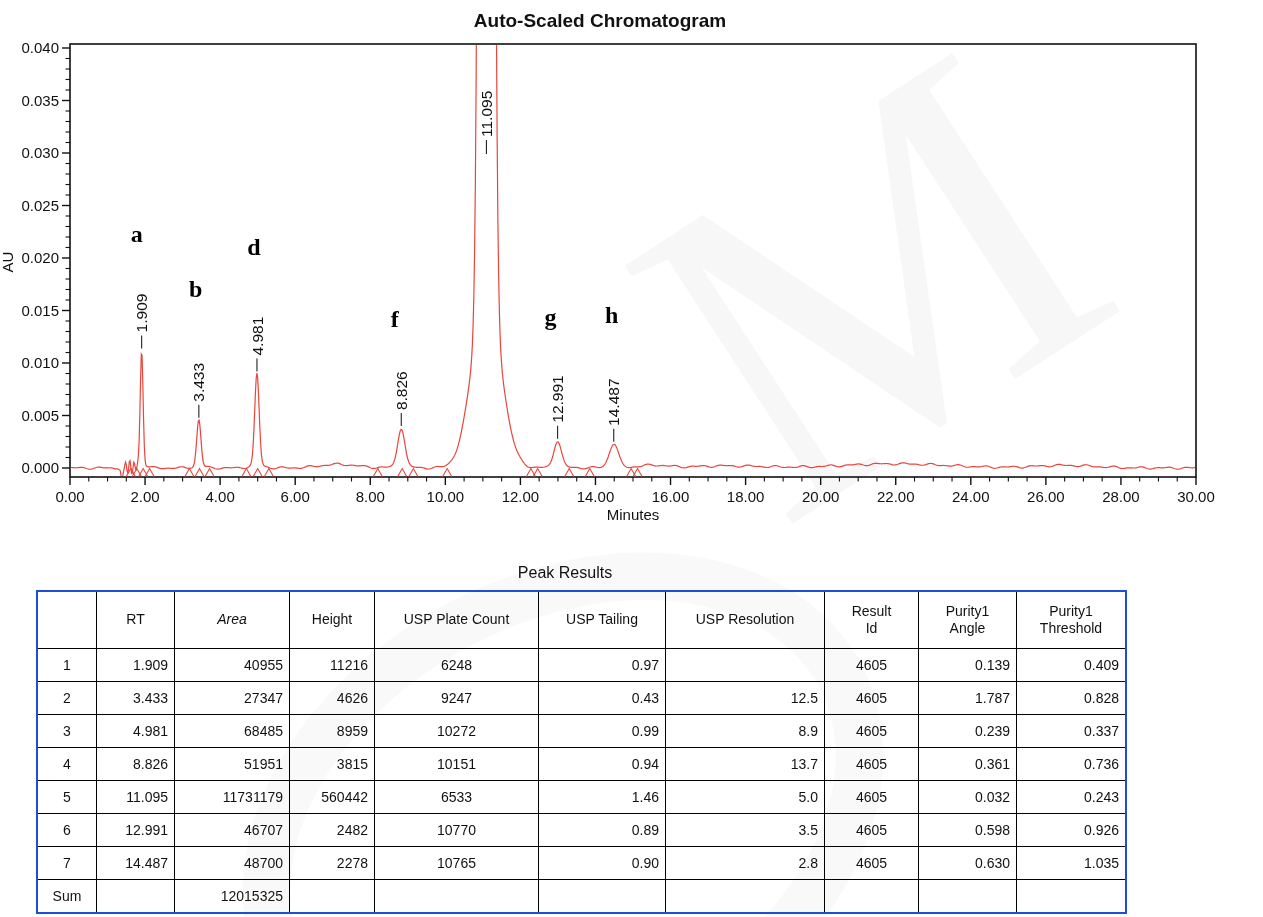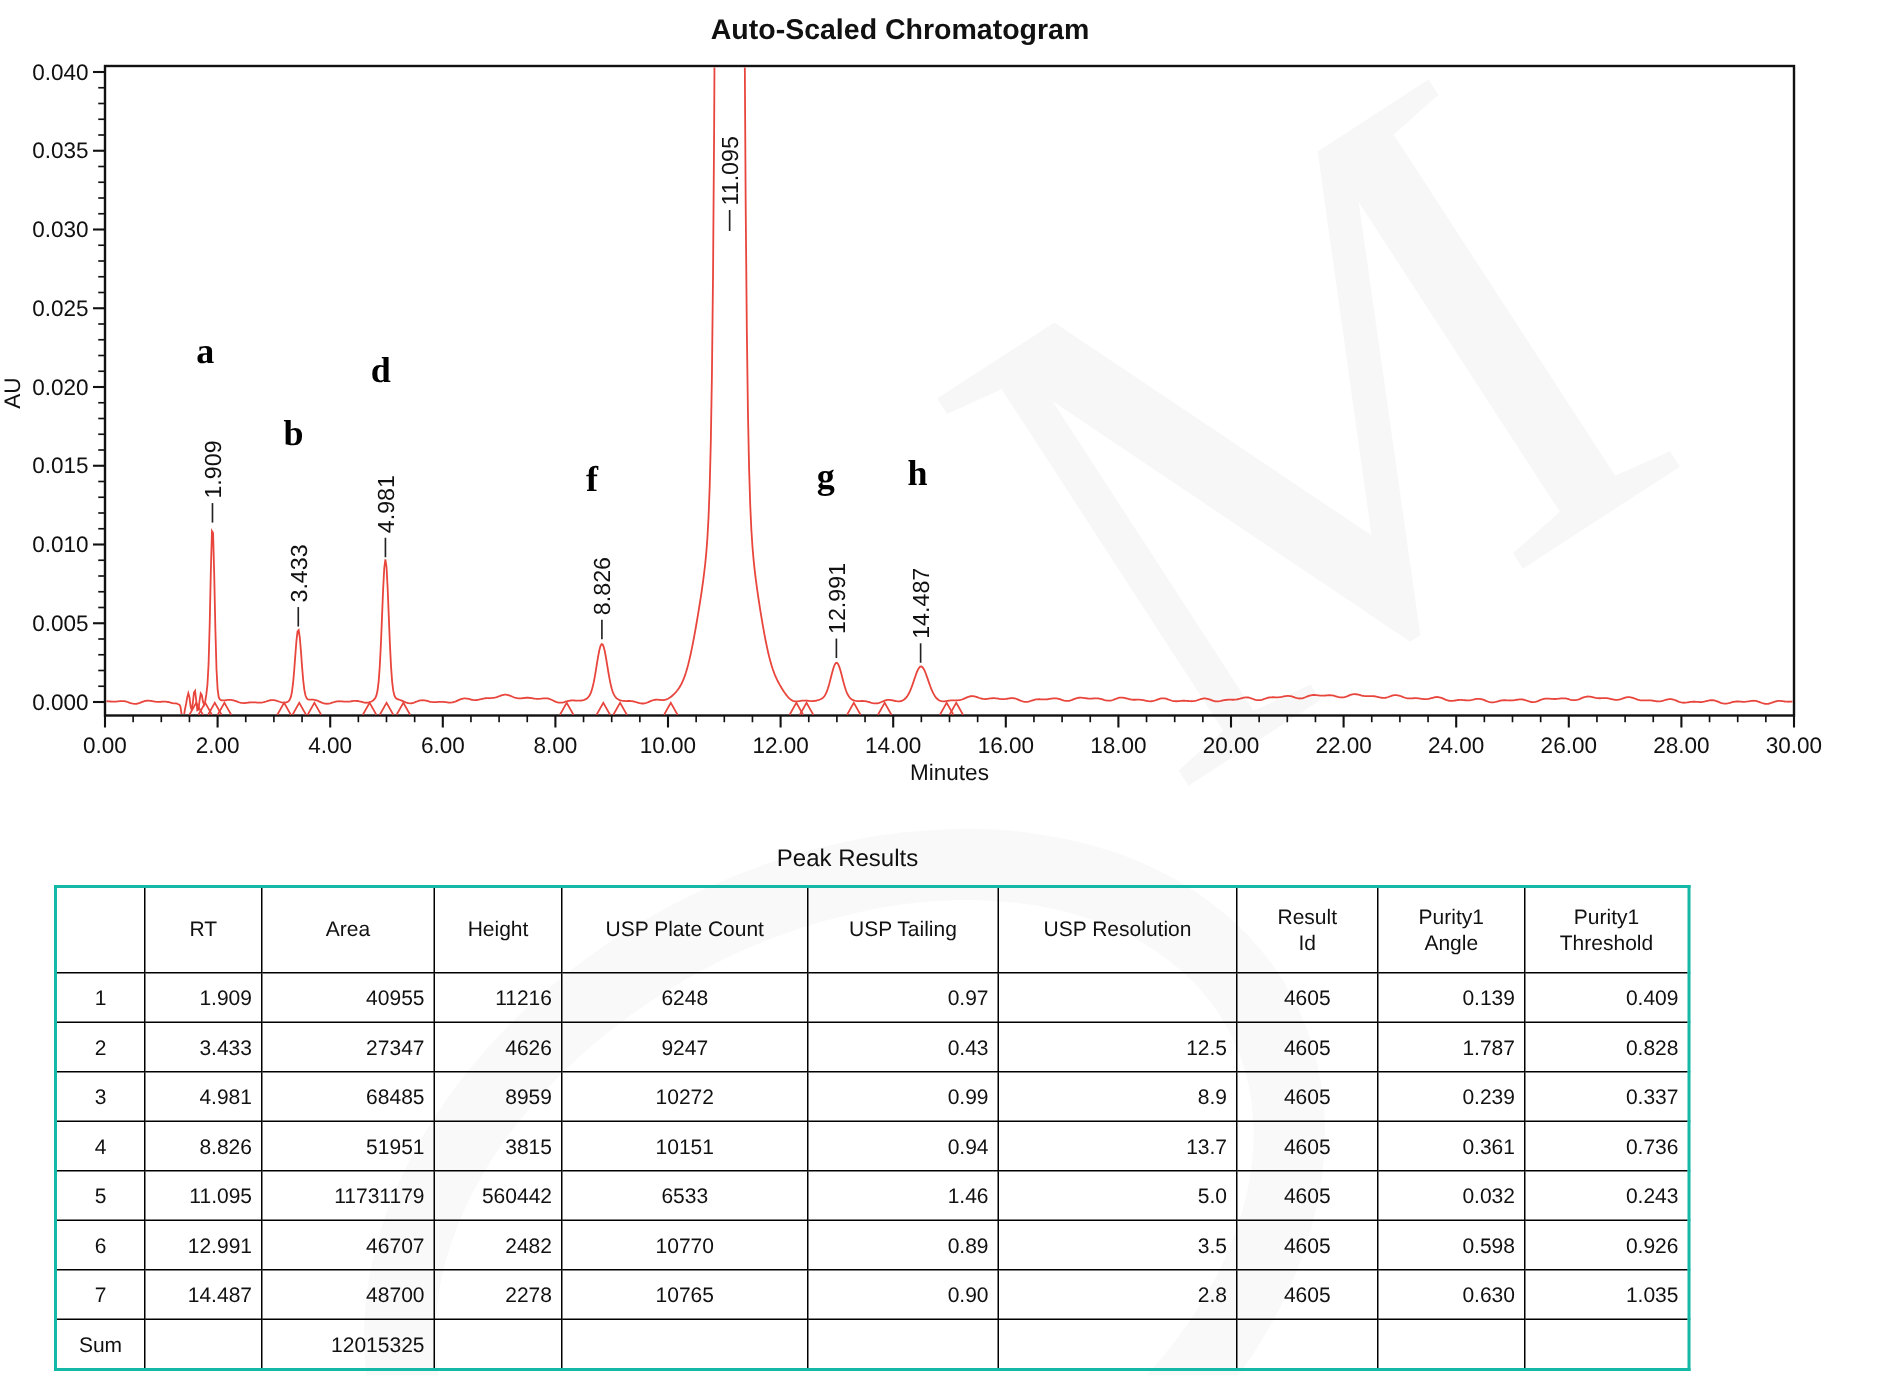--- a/index.html
+++ b/index.html
@@ -25,21 +25,21 @@
   }
   #peak-table{
     position:absolute;left:36px;top:590px;z-index:1;
     border-collapse:collapse;table-layout:fixed;
     font-size:14px;background:transparent;
   }
   #peak-table th,#peak-table td{
     border:1px solid #000;padding:0 6px;height:32px;overflow:hidden;
     font-weight:normal;background:transparent;white-space:pre-line;
   }
-  #peak-table{border:2px solid #14b8a6;}
+  #peak-table{border:2px solid #1d4ed8;}
   #peak-table thead th{height:56px;text-align:center;line-height:1.25;vertical-align:middle;}
   .al-c{text-align:center;}
   .al-r{text-align:right;}
   .al-l{text-align:right;}
 </style>
 </head>
 <body>
 
 <div id="chart-wrap">
   <div id="chart-title">Auto-Scaled Chromatogram</div>
@@ -236,21 +236,21 @@
 
 <div id="wm-ring"></div>
 
 <div id="table-title">Peak Results</div>
 
 <table id="peak-table">
   <thead>
       <tr>
         <th style="width: 46px;"></th>
         <th style="width: 65px;">RT</th>
-        <th style="width: 102px;">Area</th>
+        <th style="width: 102px; font-style: italic;">Area</th>
         <th style="width: 72px;">Height</th>
         <th style="width: 151px;">USP Plate Count</th>
         <th style="width: 114px;">USP Tailing</th>
         <th style="width: 146px; margin-top: 36px;">USP Resolution</th>
         <th style="width: 81px;">Result
 Id</th>
         <th style="width: 85px;">Purity1
 Angle</th>
         <th style="width: 96px;">Purity1
 Threshold</th>

